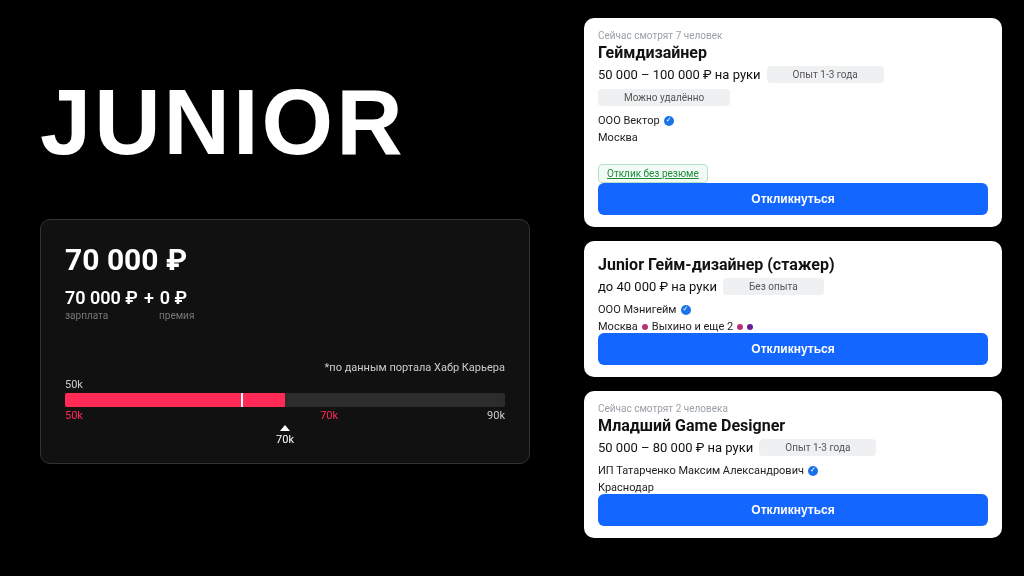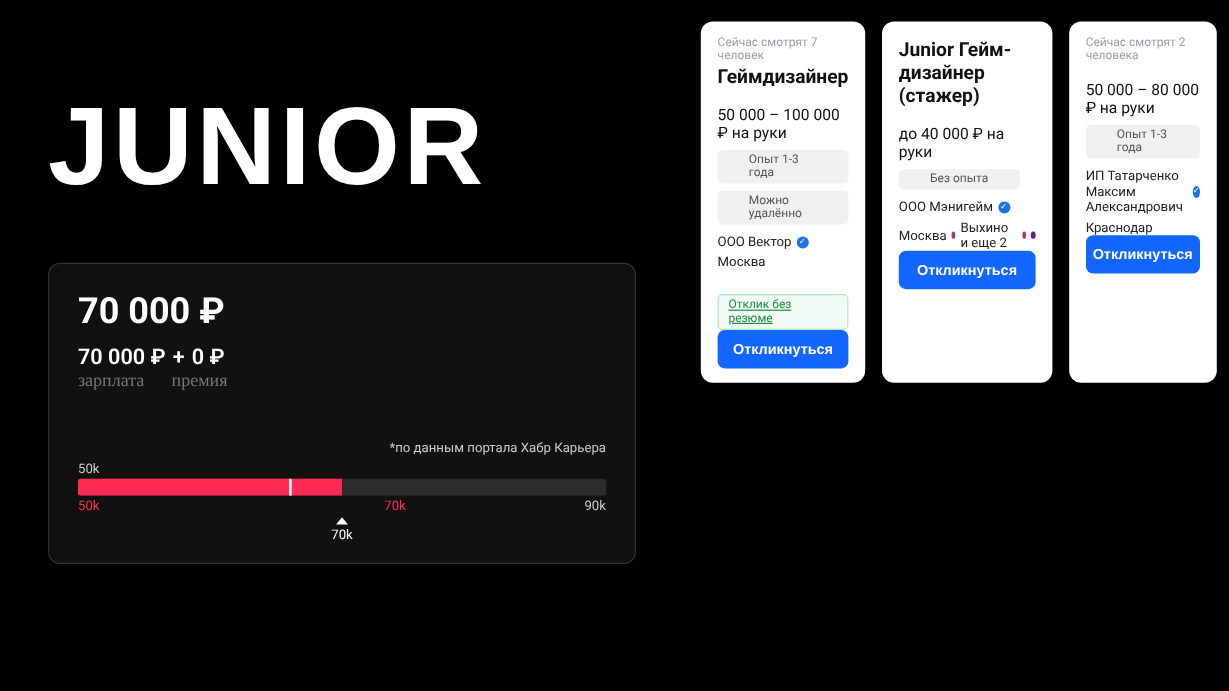--- a/index.html
+++ b/index.html
@@ -40,25 +40,24 @@
   .salary-breakdown {
     margin-top: 10px;
     display: flex;
     gap: 6px;
     align-items: baseline;
     font-size: 18px;
     font-weight: 600;
   }
   .salary-sub {
     display: flex;
-    gap: 2px;
-    font-size: 15px;
+    gap: 18px;
+    font-size: 10px;
     color: #777;
     margin-top: 2px;
-    font-family: Liberation Serif, serif;
   }
   .salary-sub span:first-child { width: 76px; }
   .source-note {
     text-align: right;
     font-size: 11px;
     color: #ccc;
     margin-top: 40px;
   }
   .axis-top {
     font-size: 11px;
@@ -118,40 +117,40 @@
     transform: translateX(-50%);
     top: 8px;
   }
 
   .right-col {
     position: absolute;
     right: 22px;
     top: 18px;
     width: 418px;
     display: flex;
-    flex-direction: row;
+    flex-direction: column;
     gap: 14px;
   }
   .job-card {
     background: #fff;
     color: #111;
     border-radius: 10px;
     padding: 12px 14px 12px 14px;
   }
   .viewers {
     font-size: 10px;
     color: #9aa0a6;
   }
   .job-title {
     font-size: 16px;
     font-weight: 700;
     margin-top: 2px;
   }
   .salary-row {
-    margin-top: 16px;
+    margin-top: 4px;
     display: flex;
     align-items: center;
     gap: 6px;
     flex-wrap: wrap;
   }
   .salary-text {
     font-size: 13px;
     color: #111;
   }
   .pill {
@@ -268,21 +267,21 @@
       </div><div class="company-row">
         <span>ООО Мэнигейм</span>
         <span class="verify-badge">✓</span>
       </div><div class="location-row">
         <span>Москва</span>
         <span class="metro-dot" style="background: rgb(184, 47, 122);"></span>
         <span>Выхино и еще 2</span>
         <span class="metro-dot" style="background: rgb(184, 47, 122);"></span>
         <span class="metro-dot" style="background: rgb(106, 27, 154);"></span>
       </div><button class="apply-btn">Откликнуться</button></div>
-    <div class="job-card"><div class="viewers">Сейчас смотрят 2 человека</div><div class="salary-row">
+    <div class="job-card"><div class="viewers">Сейчас смотрят 2 человека</div><div class="job-title">Младший Game Designer</div><div class="salary-row">
         <span class="salary-text">50 000 – 80 000 ₽ на руки</span>
         <span class="pill">Опыт 1-3 года</span>
       </div><div class="company-row">
         <span>ИП Татарченко Максим Александрович</span>
         <span class="verify-badge">✓</span>
       </div><div class="location-row">
         <span>Краснодар</span>
       </div><button class="apply-btn">Откликнуться</button></div>
   </div>
 

